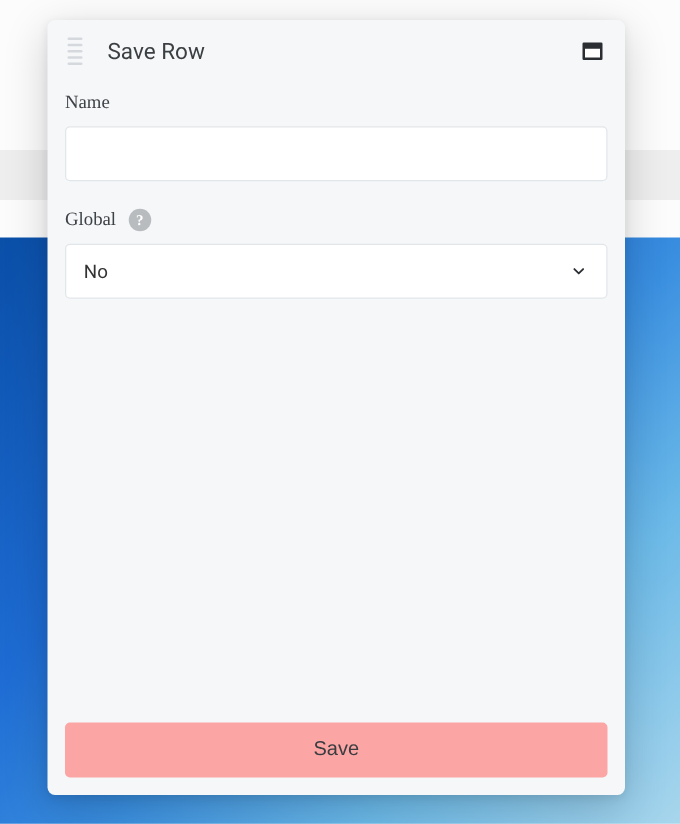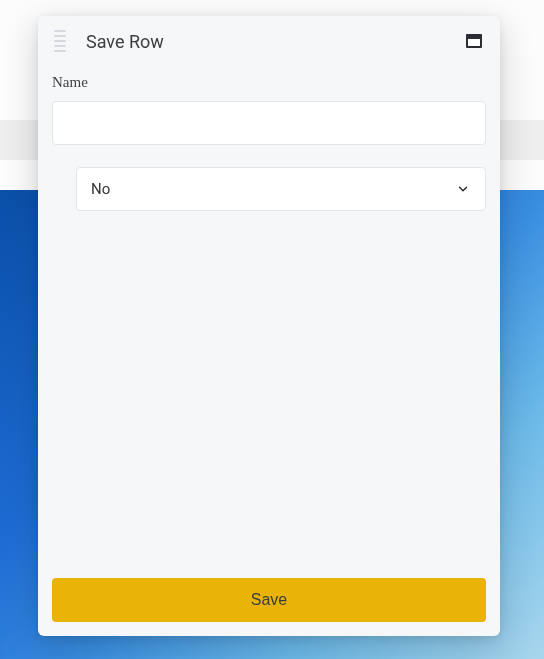--- a/index.html
+++ b/index.html
@@ -141,21 +141,20 @@
     border-radius: 4px;
     background: #fff;
     padding: 0 14px;
     font-size: 15px;
     color: #333;
     outline: none;
   }
 
   .select-wrap {
     position: relative;
-    margin-left: 24px;
   }
   .select-display {
     width: 100%;
     height: 44px;
     box-sizing: border-box;
     border: 1px solid #e3e6e9;
     border-radius: 4px;
     background: #fff;
     padding: 0 44px 0 14px;
     font-size: 15px;
@@ -177,21 +176,21 @@
     flex: 0 0 auto;
     padding: 0 14px 14px 14px;
     display: flex;
     gap: 12px;
   }
   .btn {
     flex: 1;
     height: 44px;
     border: none;
     border-radius: 4px;
-    background: #eab308;
+    background: #fca5a5;
     color: #3a3d40;
     font-size: 16px;
     font-weight: 400;
     cursor: pointer;
   }
 </style>
 </head>
 <body>
 
 <div class="bg-top"></div>
@@ -221,20 +220,24 @@
   <div class="modal-body">
 
     <div class="field">
       <div class="field-label-row">
         <span class="field-label">Name</span>
       </div>
       <input type="text" class="text-input" value="" style="">
     </div>
 
     <div class="field">
+      <div class="field-label-row">
+        <span class="field-label">Global</span>
+        <span class="help-icon">?</span>
+      </div>
       <div class="select-wrap">
         <div class="select-display">
           <span>No</span>
         </div>
         <span class="select-chevron">
           <svg width="14" height="14" viewBox="0 0 24 24" fill="none" stroke="#2a2e33" stroke-width="2.5" stroke-linecap="round" stroke-linejoin="round">
               <polyline points="6 9 12 15 18 9"></polyline>
             </svg>
         </span>
       </div>

